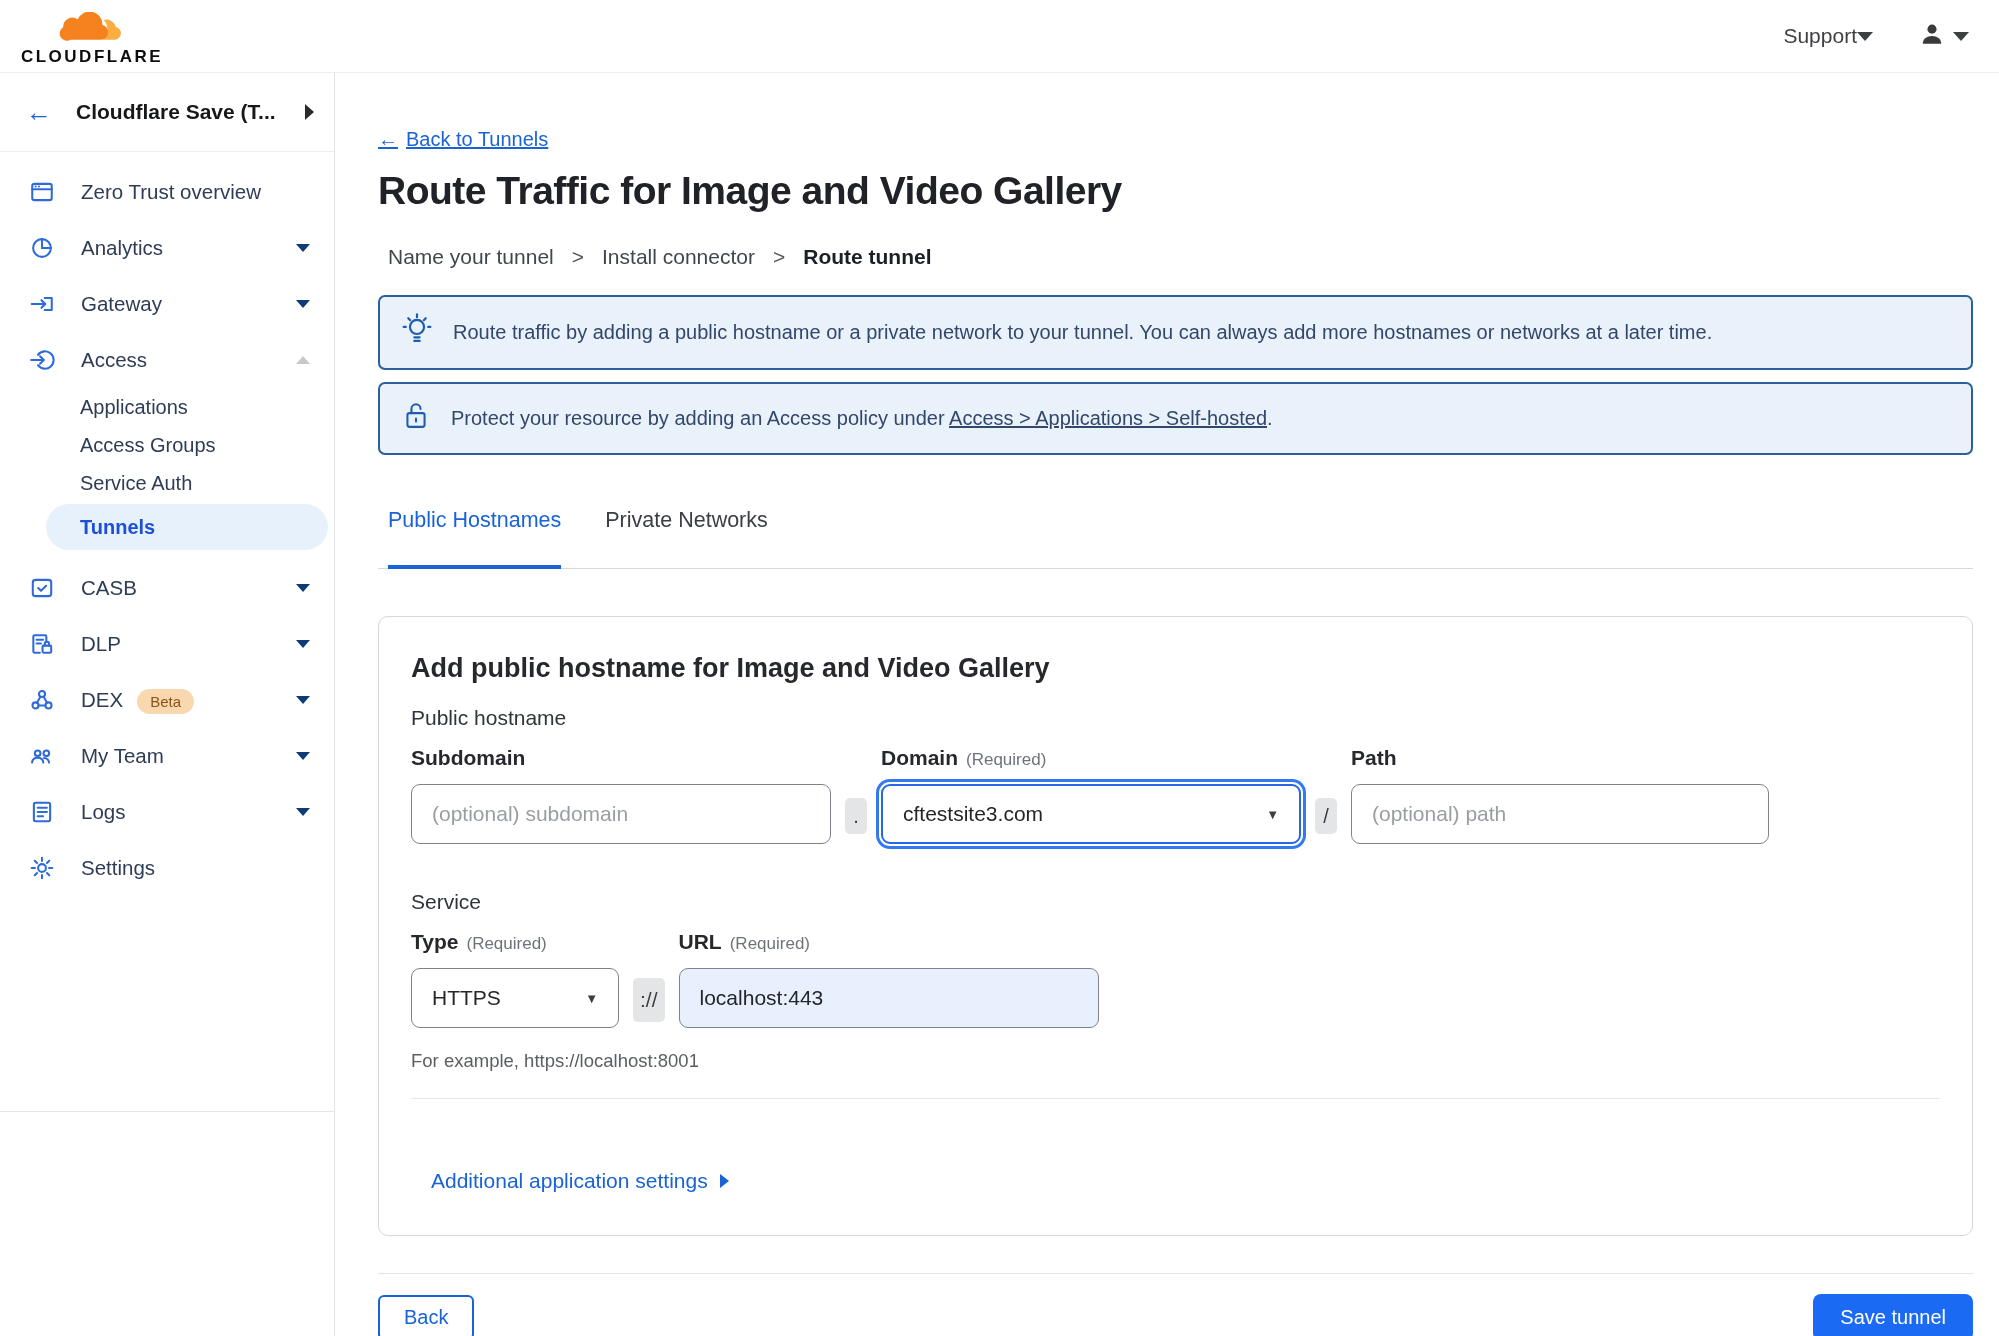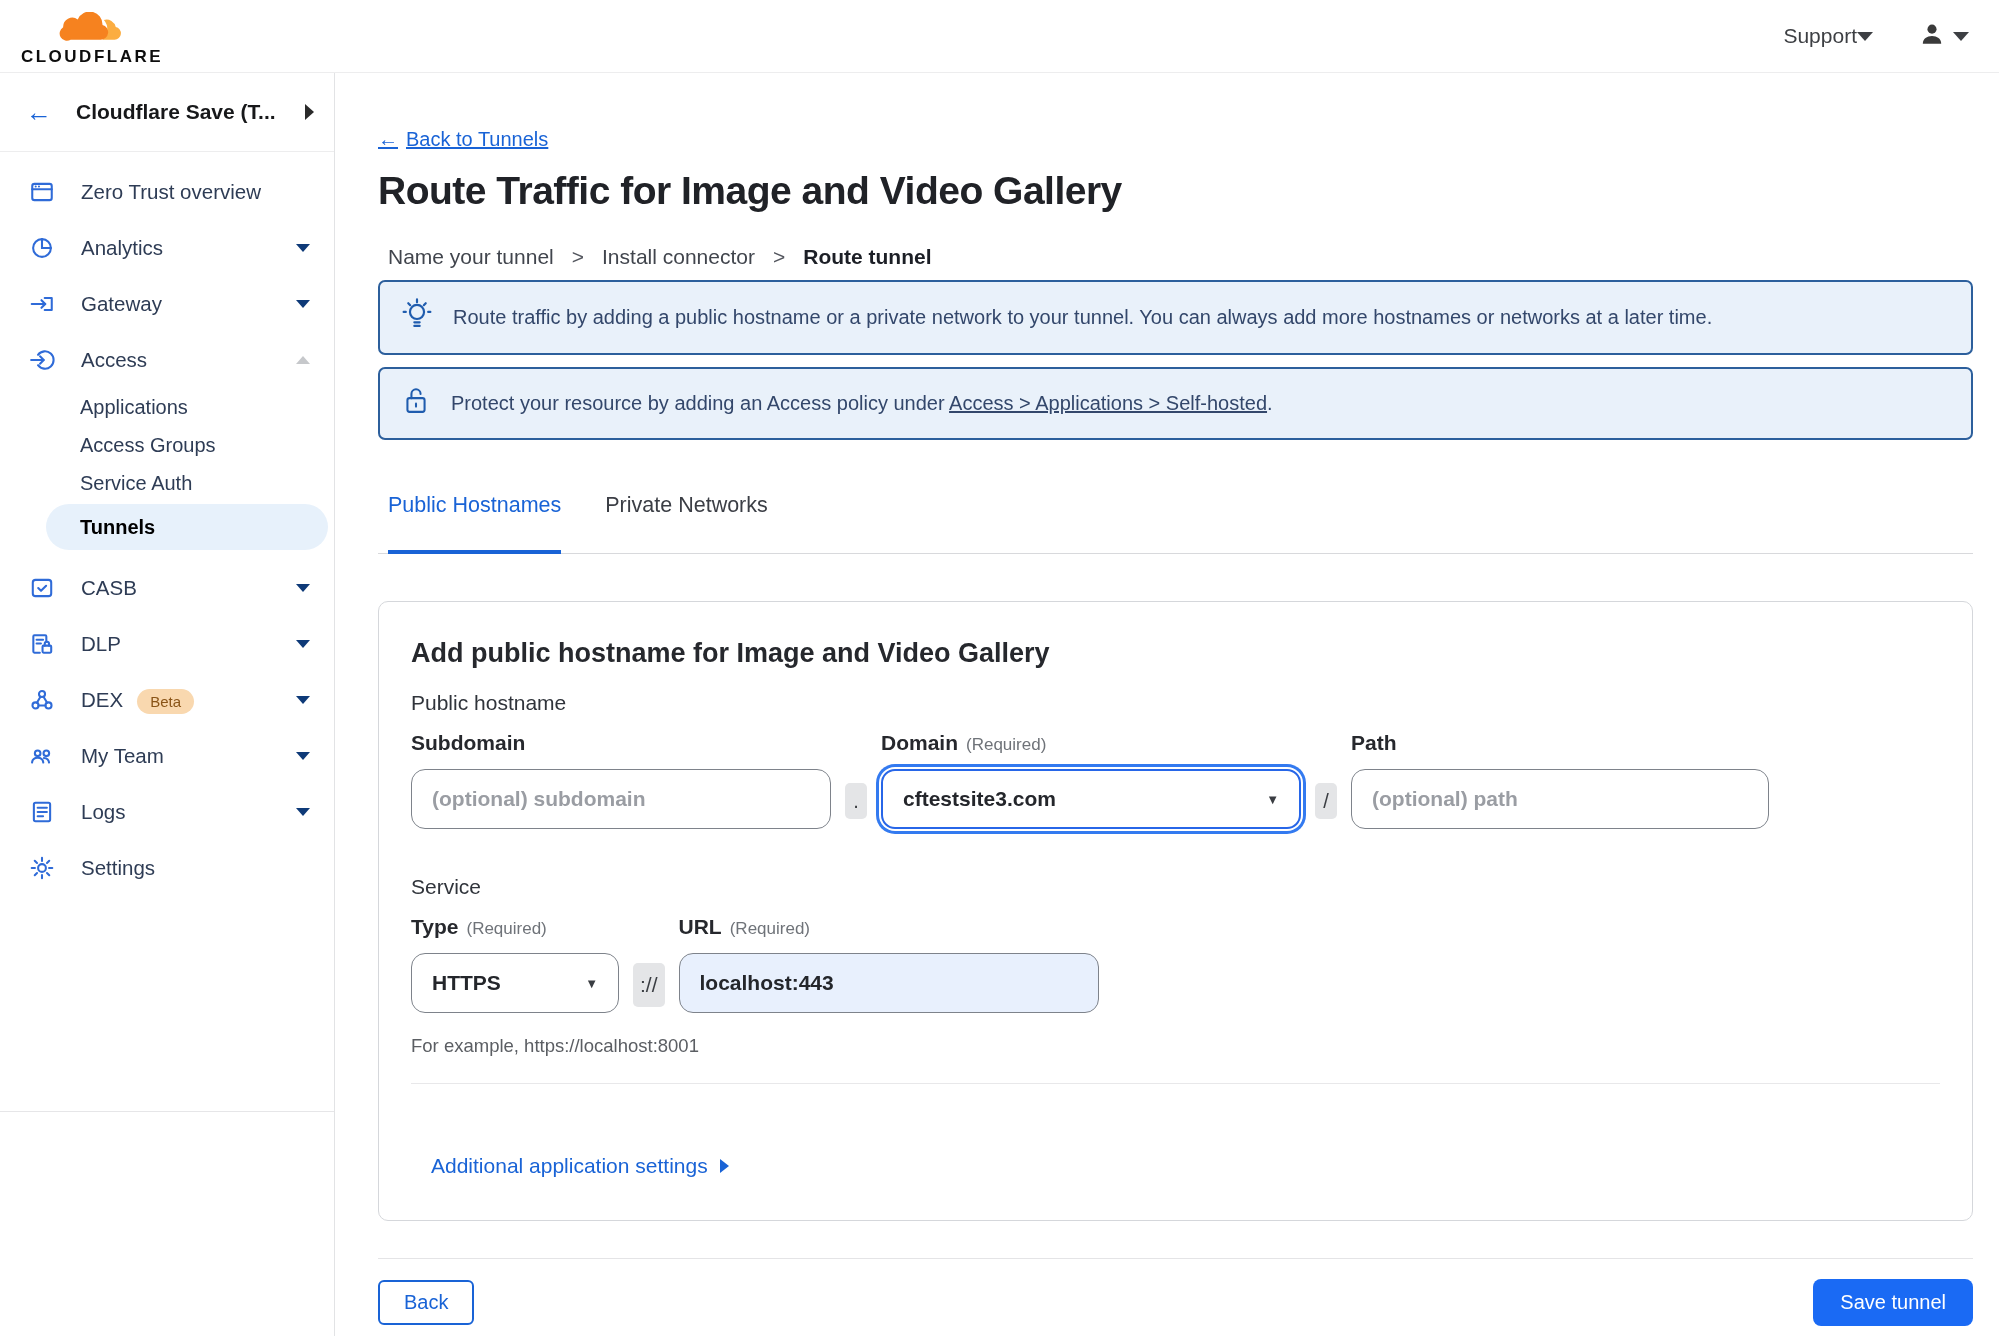--- a/index.html
+++ b/index.html
@@ -32,57 +32,57 @@
   .nav-item { display:flex; align-items:center; height:56px; padding:0 24px 0 28px;
     font-size:20.5px; color:#2e3c55; cursor:pointer; }
   .nav-icon { width:27px; height:27px; margin-right:26px; display:flex; align-items:center; justify-content:center; }
   .nav-label { flex:1; }
   .chev-down { width:0; height:0; border-left:7px solid transparent; border-right:7px solid transparent; border-top:8px solid #0e3a78; }
   .chev-up-gray { width:0; height:0; border-left:7px solid transparent; border-right:7px solid transparent; border-bottom:8px solid #c6c8cb; }
 
   .sub-item { display:flex; align-items:center; height:38px; padding-left:80px;
     font-size:20px; color:#2e3c55; cursor:pointer; }
   .sub-item.active-pill { height:46px; margin:2px 6px 2px 46px; padding-left:34px;
-    background:#e7f1fb; border-radius:999px; font-weight:bold; color:#000000; }
+    background:#e7f1fb; border-radius:999px; font-weight:bold; color:#1d4ed8; }
 
   .beta-badge { margin-left:14px; background:#f9d8af; color:#8a5417; font-size:15px;
     padding:4px 13px; border-radius:999px; }
   .side-divider { border-top:1px solid #e6e6e8; margin-top:215px; }
 
   
   .back-link { display:inline-flex; align-items:center; gap:8px; font-size:20px;
     color:#1963d6; text-decoration:underline; cursor:pointer; }
   .page-title { margin-top:18px; font-size:39px; font-weight:bold; letter-spacing:-0.5px; color:#202227; }
   .steps { display:flex; align-items:center; gap:18px; margin-top:32px; padding-left:10px;
     font-size:21px; color:#41454d; }
   .step-sep { color:#53565e; }
   .step.current { font-weight:bold; color:#1c1f26; }
 
   
-  .banner { margin-top:11px; border:2px solid #2c5f9c; border-radius:7px; background:#e9f1fa;
+  .banner { margin-top:26px; border:2px solid #2c5f9c; border-radius:7px; background:#e9f1fa;
     display:flex; align-items:center; gap:21px; padding:16px 22px; min-height:64px;
     font-size:20px; color:#33476b; }
   .banner + .banner { margin-top:12px; }
   .banner-link { color:#33476b; text-decoration:underline; cursor:pointer; }
 
   
   .tabs { margin-top:53px; display:flex; gap:44px; padding-left:10px; border-bottom:1px solid #d8d9dc; }
   .tab { font-size:21.5px; padding-bottom:32px; cursor:pointer; color:#3b3e45; }
   .tab.active { color:#1963d6; border-bottom:4px solid #1963d6; margin-bottom:-1px; }
 
   
   .card { margin-top:47px; border:1px solid #d5d7db; border-radius:10px; padding:36px 32px; }
   .card-heading { font-size:27px; font-weight:bold; color:#26282d; }
   .section-label { margin-top:22px; font-size:21px; color:#30343b; }
   .field-row { display:flex; margin-top:16px; }
   .fgroup { display:flex; flex-direction:column; }
   .fgroup .flabel { font-size:21px; font-weight:bold; color:#26282d; margin-bottom:14px; }
   .req { font-size:17px; font-weight:normal; color:#6f7379; margin-left:8px; }
-  .control { height:60px; border:1px solid #7e838b; border-radius:14px; background:#fff;
-    font-size:21px; color:#24262b; display:flex; align-items:center; padding:0 20px;font-weight:bold; }
+  .control { height:60px; border:1px solid #7e838b; border-radius:9px; background:#fff;
+    font-size:21px; color:#24262b; display:flex; align-items:center; padding:0 20px; }
   input.control { width:100%; font-family:inherit; }
   input.control::placeholder { color:#9a9da3; }
   .select { justify-content:space-between; cursor:pointer; }
   .select .caret { font-size:13px; color:#3a3d42; margin-left:16px; }
   .select.focused { border:2px solid #2766e8; box-shadow:0 0 0 2px #fff, 0 0 0 5px #337af0; }
   .sep-box { align-self:flex-start; margin:52px 14px 0 14px; background:#e4e5e7; border-radius:5px;
     min-width:22px; height:36px; display:flex; align-items:center; justify-content:center;
     font-size:20px; color:#3a3d42; }
   .sep-box.tall { height:44px; margin-top:48px; padding:0 7px; font-size:21px; }
   .url-input { background:#e8f0fd; }

